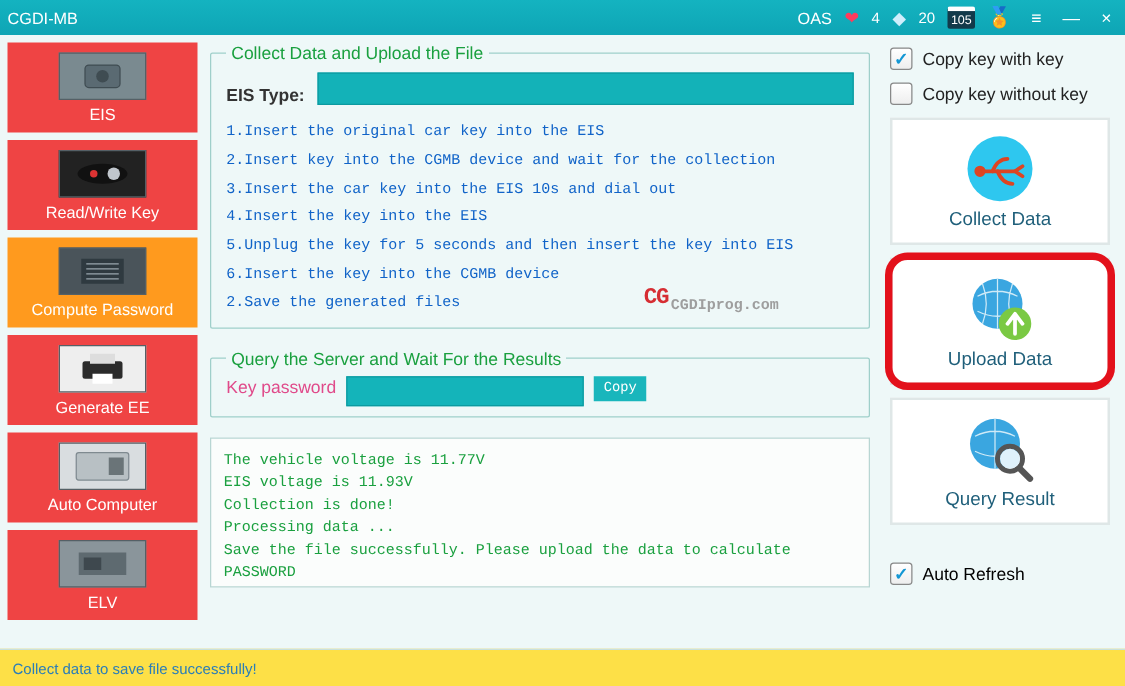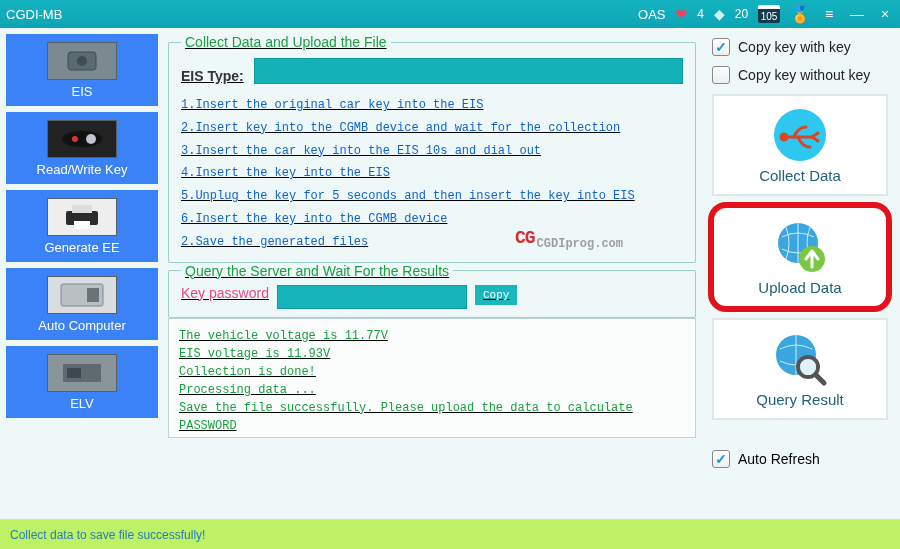--- a/index.html
+++ b/index.html
@@ -42,21 +42,21 @@
   }
   
   .sidebar {
     width: 164px;
     padding: 6px;
     display: flex;
     flex-direction: column;
     gap: 6px;
   }
   .side-item {
-    background: #3b82f6;
+    background: #ef4444;
     height: 72px;
     display: flex;
     flex-direction: column;
     align-items: center;
     justify-content: center;
     color: #fff;
     font-size: 13px;
     cursor: pointer;
   }
   .side-item.active { background: #ff9a1e; color: #fff; }
@@ -68,23 +68,22 @@
     display: flex; align-items: center; justify-content: center;
     overflow: hidden;
   }
   .side-icon svg { display: block; }
   
   .main {
     flex: 1;
     padding: 6px 4px 4px 4px;
     display: flex;
     flex-direction: column;
-    gap: 0;
+    gap: 16px;
     min-width: 0;
-    text-decoration: underline;
   }
   fieldset.panel {
     border: 1px solid #9fcfca;
     border-radius: 2px;
     margin: 0;
     padding: 8px 12px;
   }
   fieldset.panel > legend {
     color: #1aa03f;
     font-size: 14px;
@@ -167,21 +166,21 @@
     border-radius: 18px;
     pointer-events: none;
   }
   .big-icon {
     width: 56px; height: 56px;
   }
   .auto-refresh-row { display: flex; align-items: center; gap: 8px; font-size: 14px; margin-top: 20px; }
   
   .statusbar {
     height: 30px;
-    background: #bef264;
+    background: #fde047;
     border-top: 1px solid #c8e0de;
     font-size: 12px;
     color: #2a7db8;
     display: flex;
     align-items: center;
     padding: 0 10px;
   }
 </style>
 </head>
 <body>
@@ -217,20 +216,34 @@
     <div class="side-item">
       <div class="side-icon" style="background:#222">
         <svg width="50" height="24">
             <ellipse cx="25" cy="12" rx="20" ry="8" fill="#111"></ellipse>
             <circle cx="34" cy="12" r="5" fill="#c0c6cc"></circle>
             <circle cx="18" cy="12" r="3" fill="#d33"></circle>
           </svg>
       </div>
       <span>Read/Write Key</span>
     </div>
+    <div class="side-item active">
+      <div class="side-icon" style="background:#4a545a">
+        <svg width="46" height="28">
+            <rect x="6" y="4" width="34" height="20" fill="#2f3a40"></rect>
+            <g stroke="#9aa6ad" stroke-width="1">
+              <line x1="10" y1="8" x2="36" y2="8"></line>
+              <line x1="10" y1="12" x2="36" y2="12"></line>
+              <line x1="10" y1="16" x2="36" y2="16"></line>
+              <line x1="10" y1="20" x2="36" y2="20"></line>
+            </g>
+          </svg>
+      </div>
+      <span>Compute Password</span>
+    </div>
     <div class="side-item">
       <div class="side-icon" style="background:#eee">
         <svg width="44" height="28">
             <rect x="6" y="8" width="32" height="14" rx="2" fill="#2b2b2b"></rect>
             <rect x="12" y="2" width="20" height="8" fill="#ddd"></rect>
             <rect x="14" y="18" width="16" height="8" fill="#fff"></rect>
           </svg>
       </div>
       <span>Generate EE</span>
     </div>

